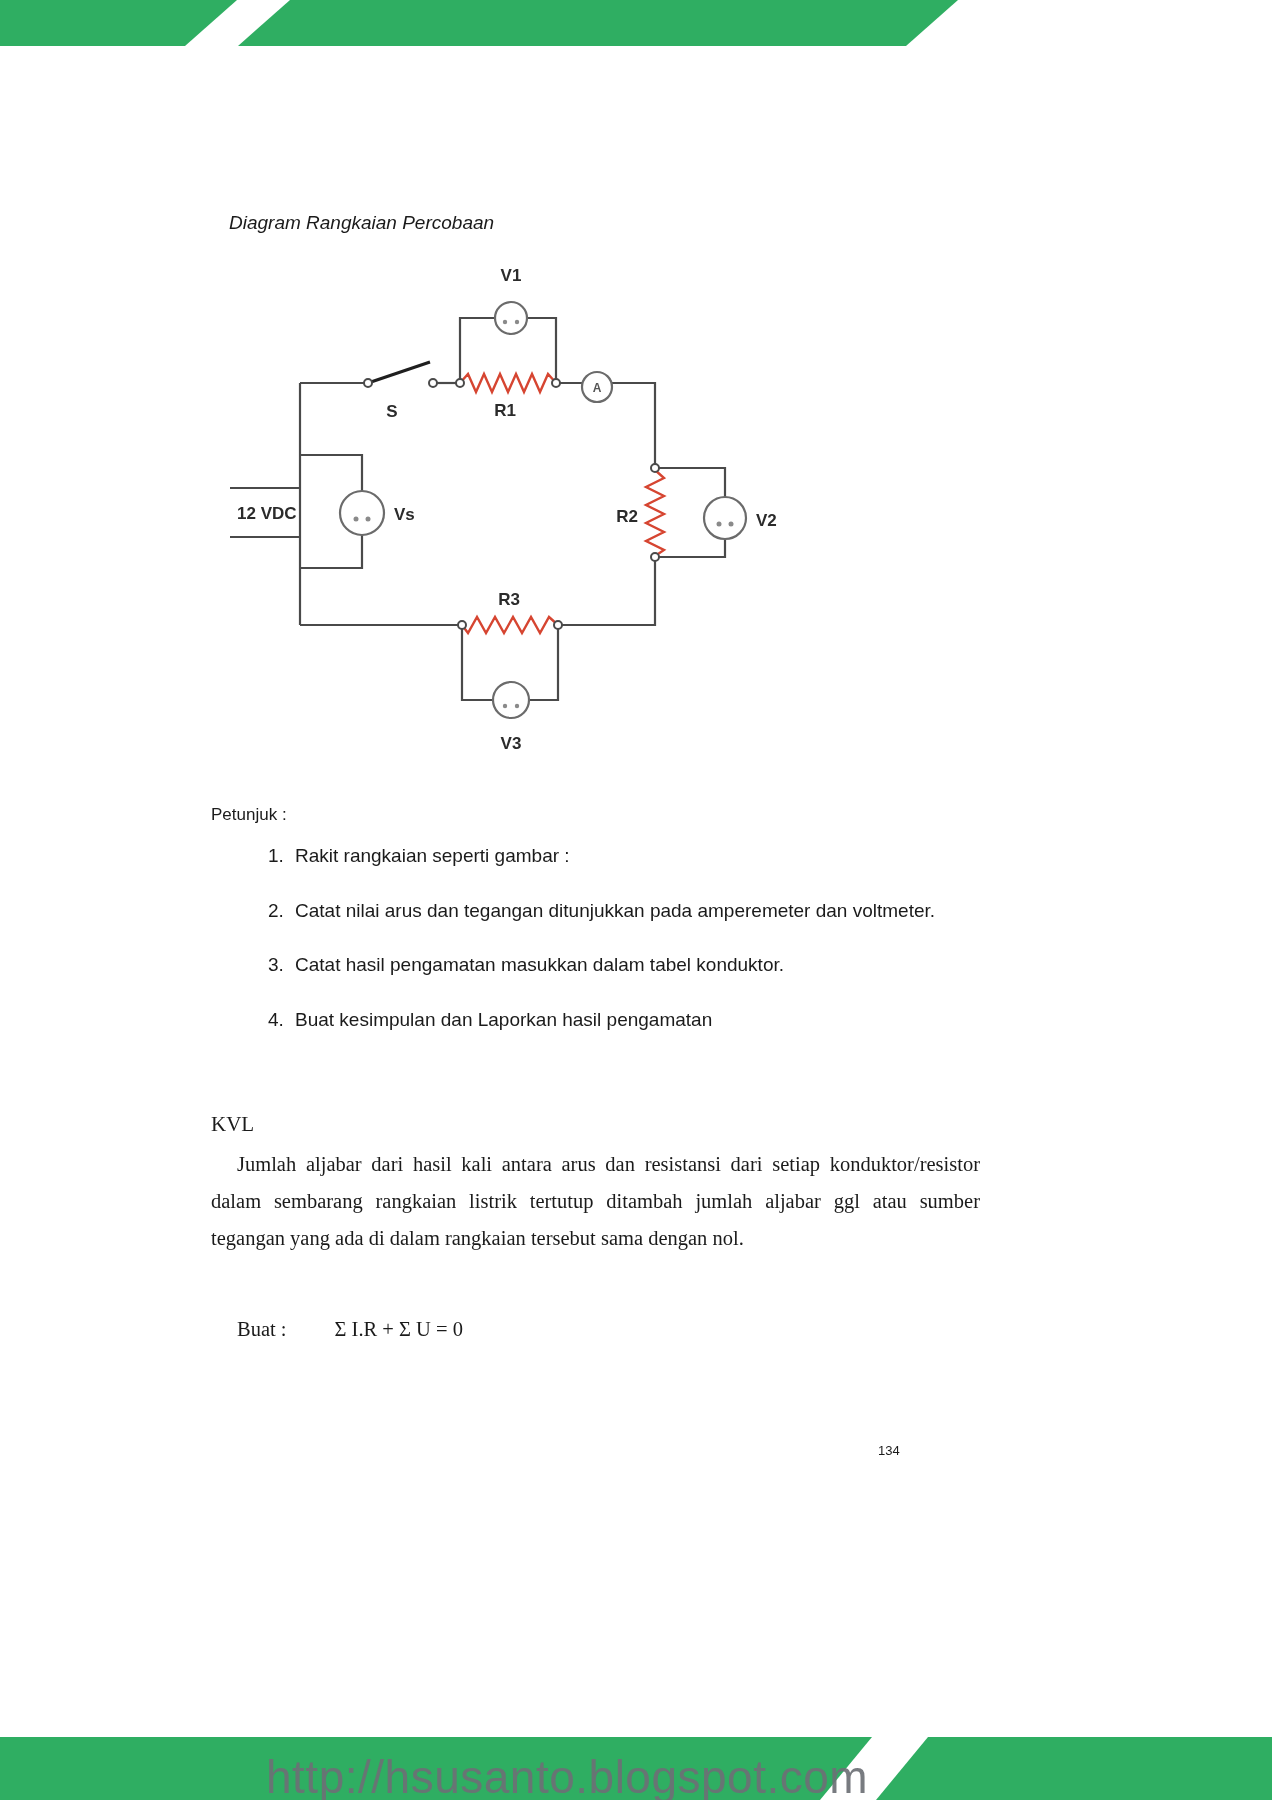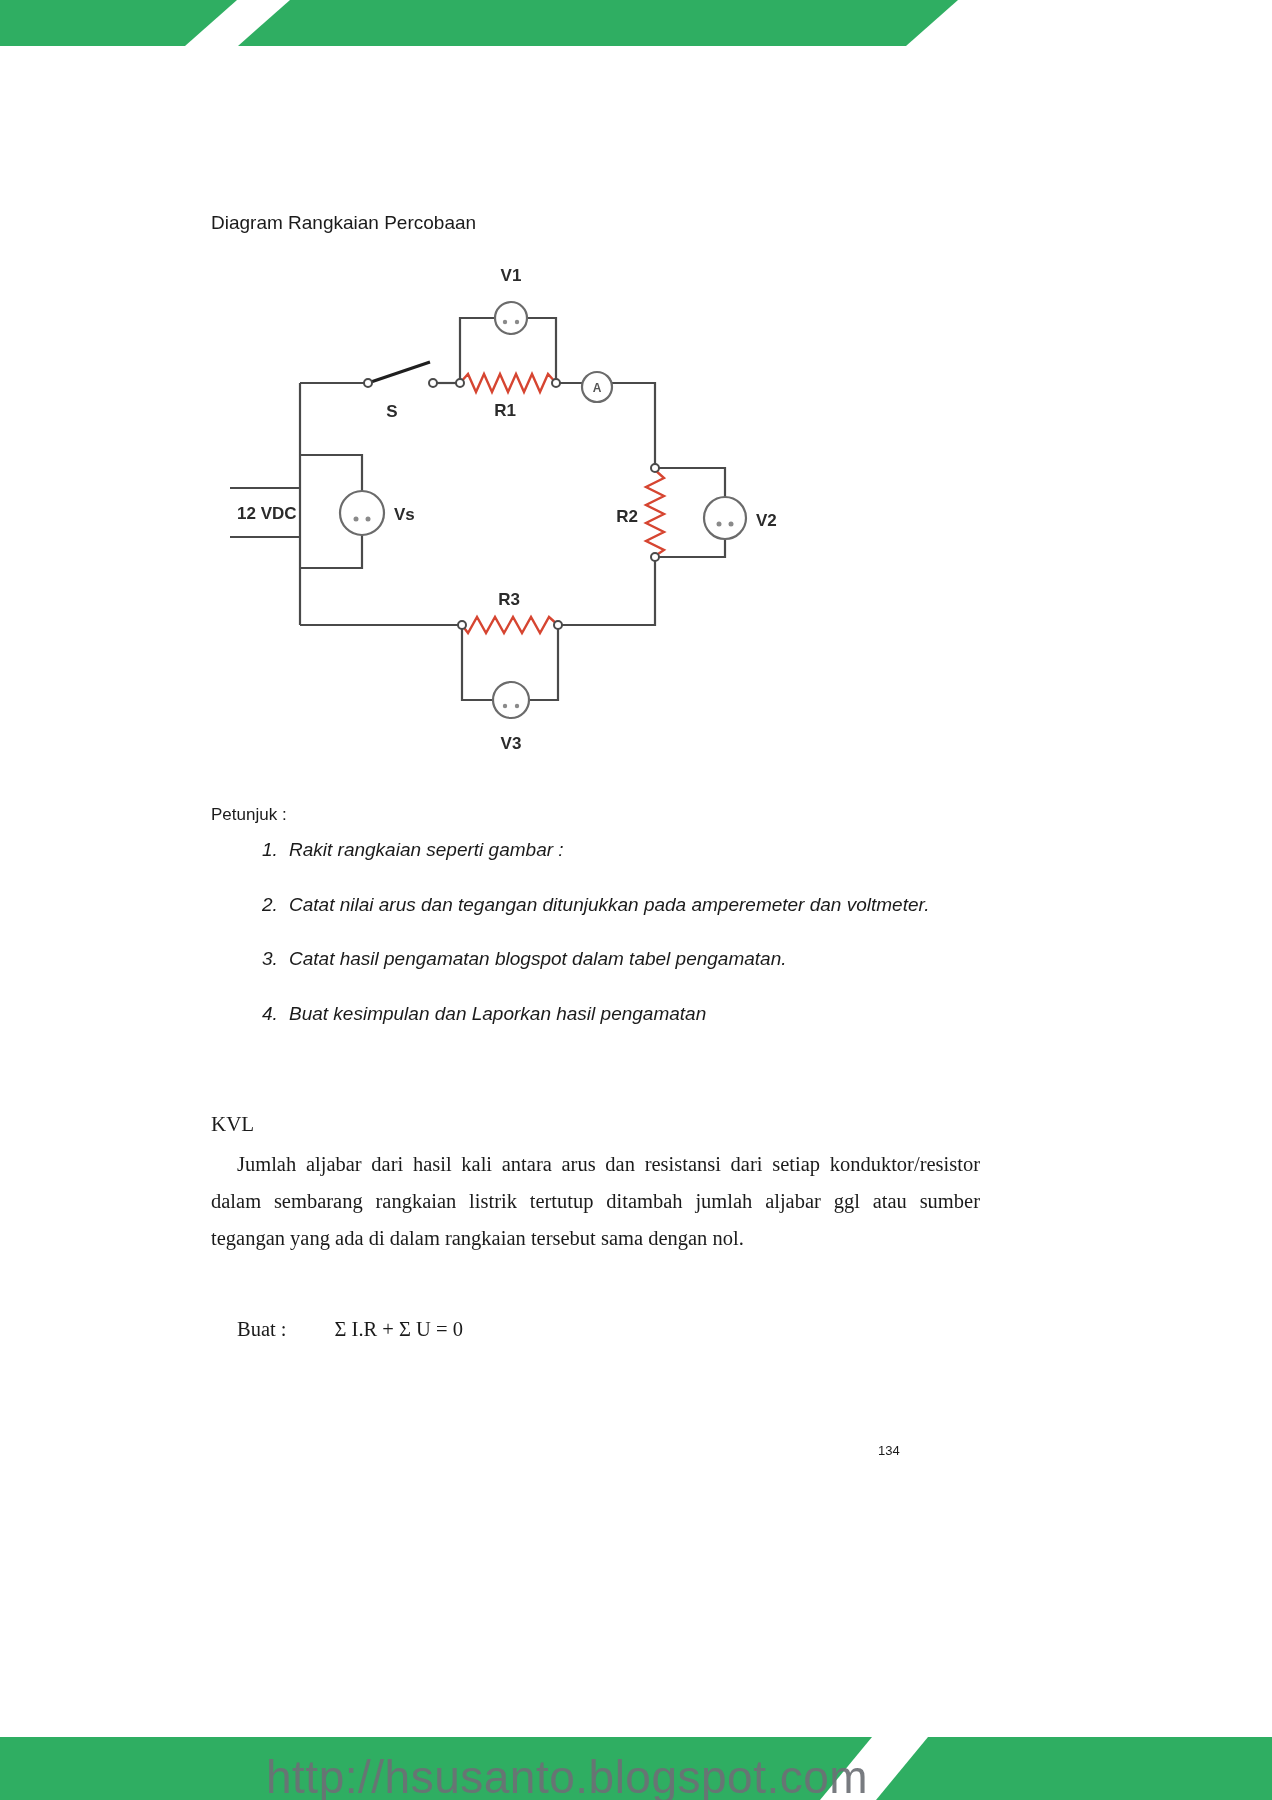--- a/index.html
+++ b/index.html
@@ -23,28 +23,28 @@
   .band-bottom {
     position:absolute; top:1737px; left:0; width:1272px; height:63px;
     background:#2fae62;
   }
   .band-bottom-slash {
     position:absolute; top:1737px; left:0; width:1000px; height:63px;
     background:#ffffff;
     clip-path:polygon(872px 0, 928px 0, 876px 63px, 820px 63px);
   }
 
-  .diagram-title { position:absolute; left:211px; top:212px; font-size:19px; }
+  .diagram-title { position:absolute; left:229px; top:212px; font-size:19px;font-style:italic; }
 
   .circuit-svg { position:absolute; left:180px; top:255px; }
 
   .petunjuk-heading { position:absolute; left:211px; top:805px; font-size:17px; }
   .petunjuk-list {
     position:absolute; left:211px; top:838px; width:790px;
-    margin:0; padding:0 0 0 72px; font-size:19px; line-height:1.3;font-style:italic;
+    margin:6px; padding:0 0 0 72px; font-size:19px; line-height:1.3;
   }
   .petunjuk-list li { margin-bottom:30px; padding-left:6px; }
 
   .kvl-heading {
     position:absolute; left:211px; top:1112px;
     font-family:"Liberation Serif", serif; font-size:21px; font-weight:normal;
   }
   .kvl-paragraph {
     position:absolute; left:211px; top:1146px; width:769px; margin:0;
     font-family:"Liberation Serif", serif; font-size:20.5px;
@@ -143,21 +143,21 @@
       <text x="756" y="526">V2</text>
       <text x="509" y="605" text-anchor="middle">R3</text>
       <text x="511" y="749" text-anchor="middle">V3</text>
     </g>
   </svg>
 
   <div class="petunjuk-heading">Petunjuk :</div>
   <ol class="petunjuk-list">
     <li>Rakit rangkaian seperti gambar :</li>
     <li>Catat nilai arus dan tegangan ditunjukkan pada amperemeter dan voltmeter.</li>
-    <li>Catat hasil pengamatan blogspot dalam tabel pengamatan.</li>
+    <li>Catat hasil pengamatan masukkan dalam tabel konduktor.</li>
     <li>Buat kesimpulan dan Laporkan hasil pengamatan</li>
   </ol>
 
   <div class="kvl-heading">KVL</div>
   <p class="kvl-paragraph">Jumlah aljabar dari hasil kali antara arus dan resistansi dari setiap konduktor/resistor dalam sembarang rangkaian listrik tertutup ditambah jumlah aljabar ggl atau sumber tegangan yang ada di dalam rangkaian tersebut sama dengan nol.</p>
 
   <div class="jadi-line">
     <span>Buat :</span><span class="jadi-formula">Σ I.R + Σ U = 0</span>
   </div>
 

